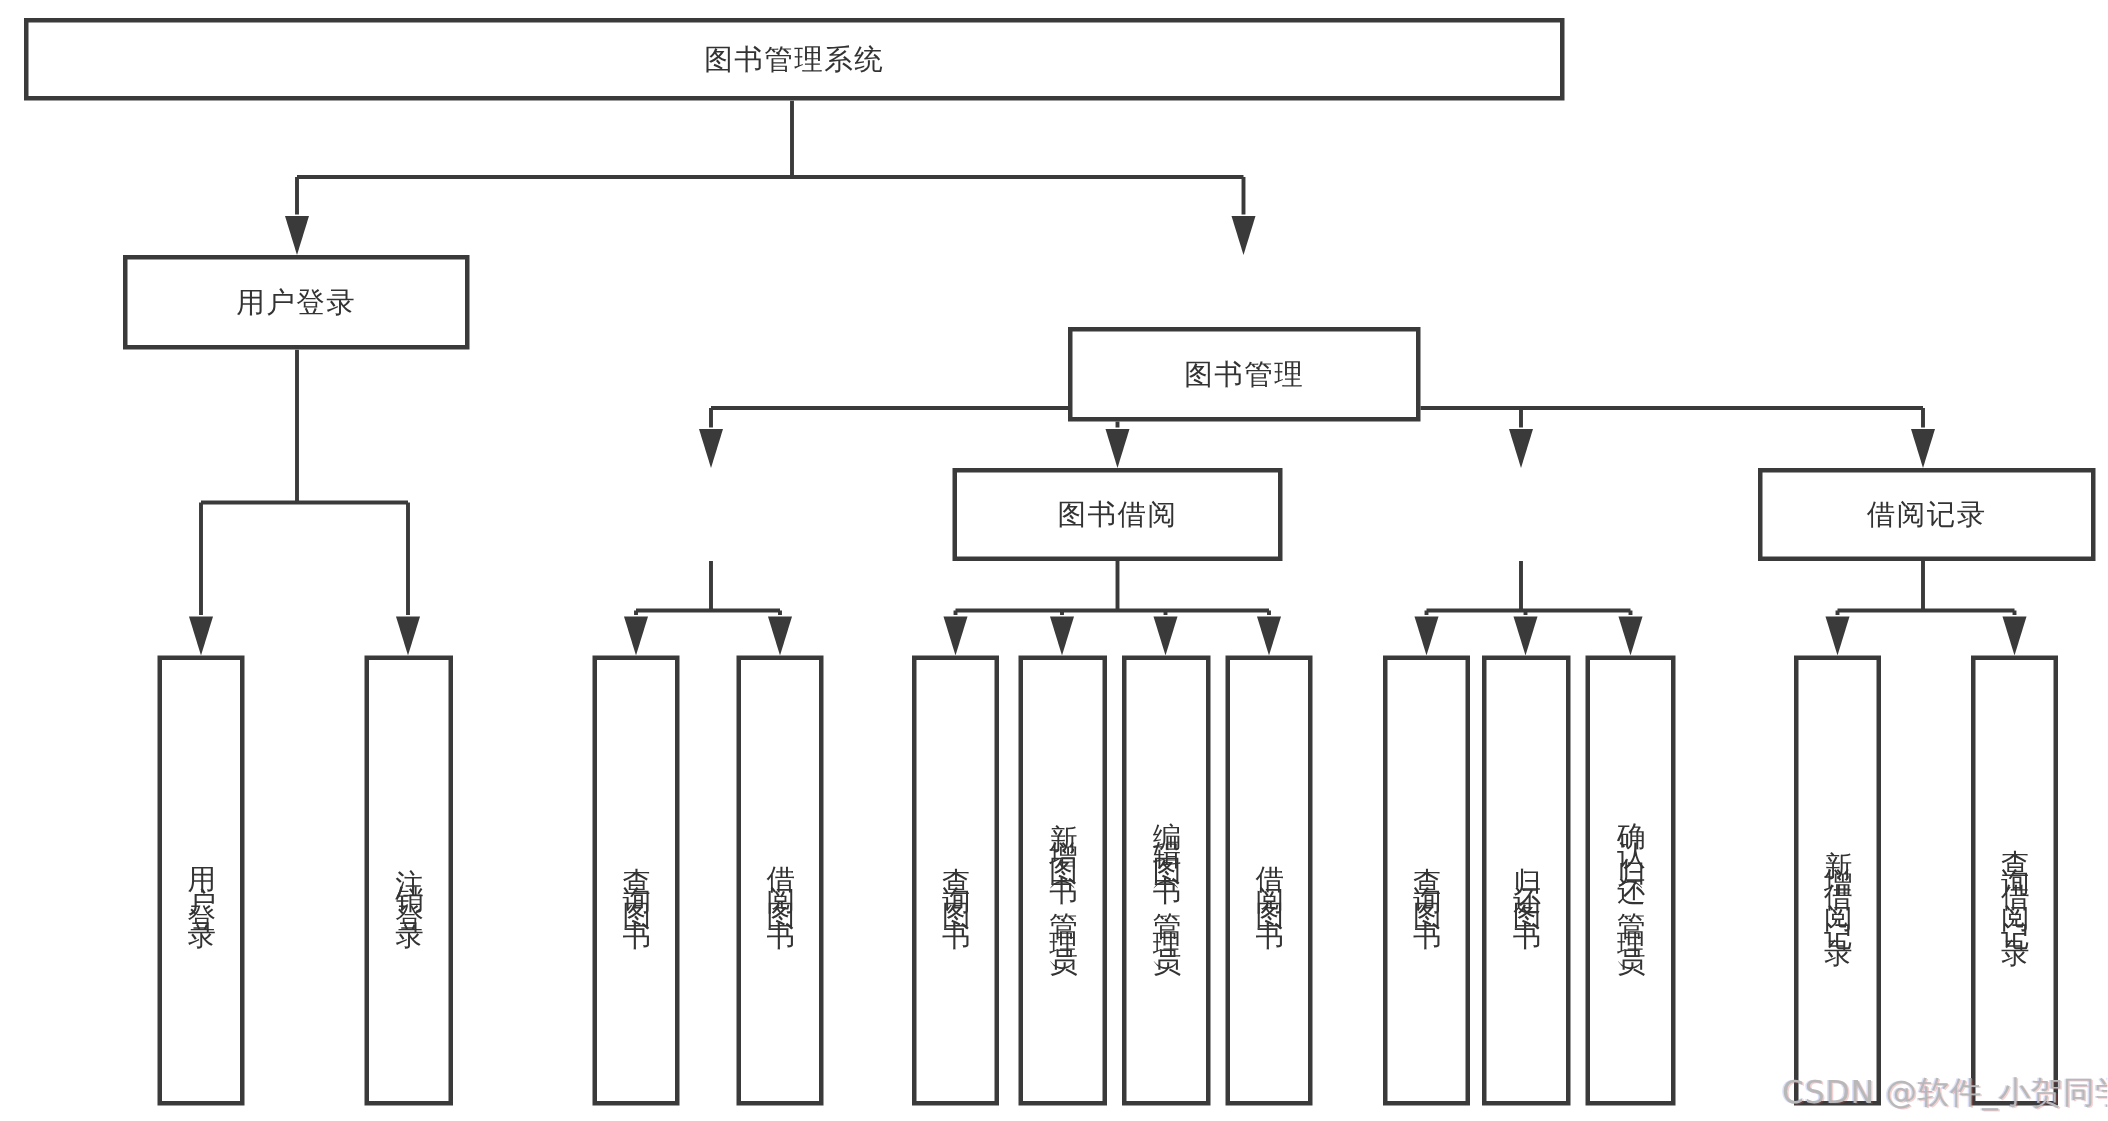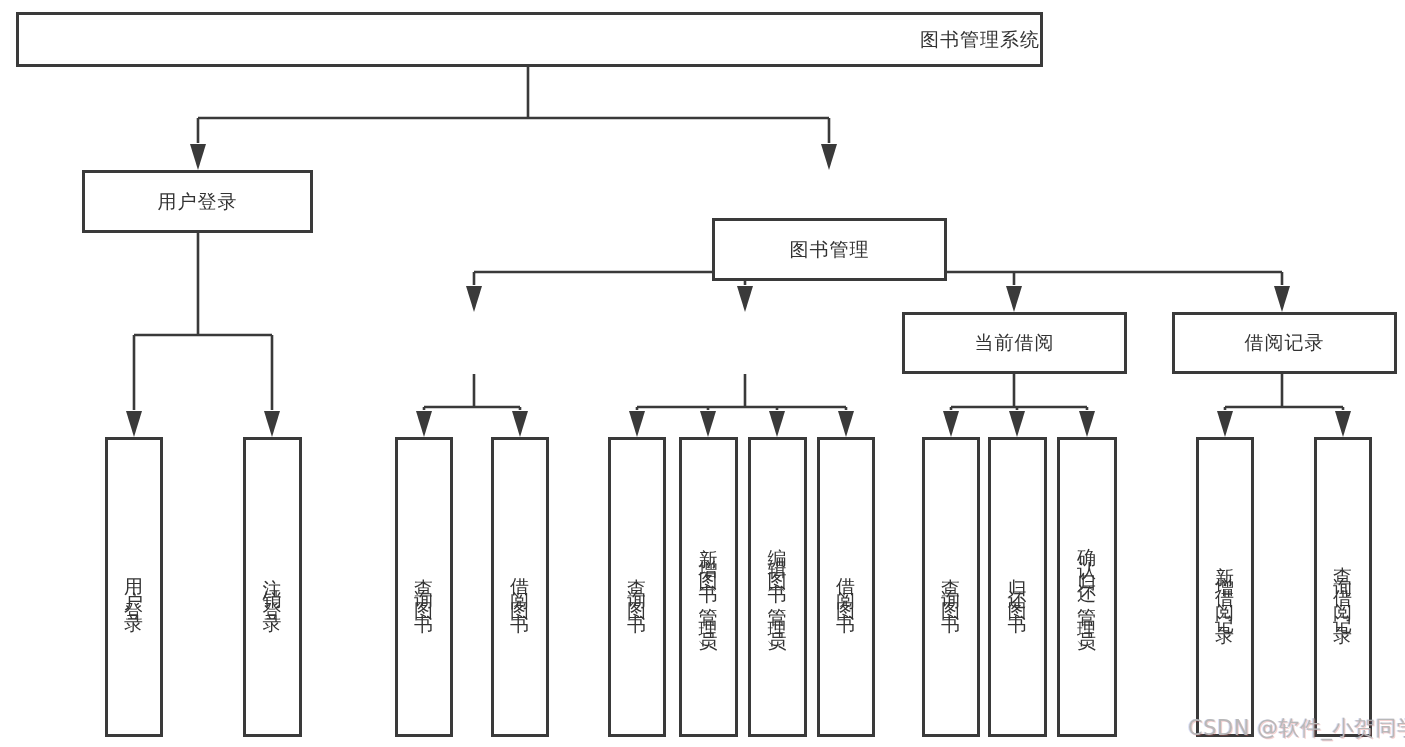--- a/index.html
+++ b/index.html
@@ -101,33 +101,33 @@
       <polygon points="1009,411 1025,411 1017,437"></polygon>
       <polygon points="1079,411 1095,411 1087,437"></polygon>
     </g>
     <g>
       <path d="M1282 374 V407 M1225 407 H1343 M1225 407 V410 M1343 407 V410"></path>
       <polygon points="1217,411 1233,411 1225,437"></polygon>
       <polygon points="1335,411 1351,411 1343,437"></polygon>
     </g>
   </svg>
 
-  <div class="node h" style="left:16px; top:12px; width:1027px; height:55px;justify-content:flex-end;">
+  <div class="node h" style="left:16px; top:12px; width:1027px; height:55px;">
     <span class="lbl">图书管理系统</span>
   </div>
 
   <div class="node h" style="left:82px; top:170px; width:231px; height:63px;">
     <span class="lbl">用户登录</span>
   </div>
   <div class="node h" style="left:712px; top:170px; width:235px; height:63px;margin-top:48px;">
     <span class="lbl">图书管理</span>
   </div>
 
-  <div class="node h" style="left:902px; top:312px; width:225px; height:62px;">
-    <span class="lbl">当前借阅</span>
+  <div class="node h" style="left:635px; top:312px; width:220px; height:62px;">
+    <span class="lbl">图书借阅</span>
   </div>
   <div class="node h" style="left:1172px; top:312px; width:225px; height:62px;text-align:center;">
     <span class="lbl">借阅记录</span>
   </div>
 
   <div class="node v" style="left:105px; top:437px; width:58px; height:300px;">
     <span class="lbl">用户登录</span>
   </div>
   <div class="node v" style="left:243px; top:437px; width:59px; height:300px;">
     <span class="lbl">注销登录</span>

